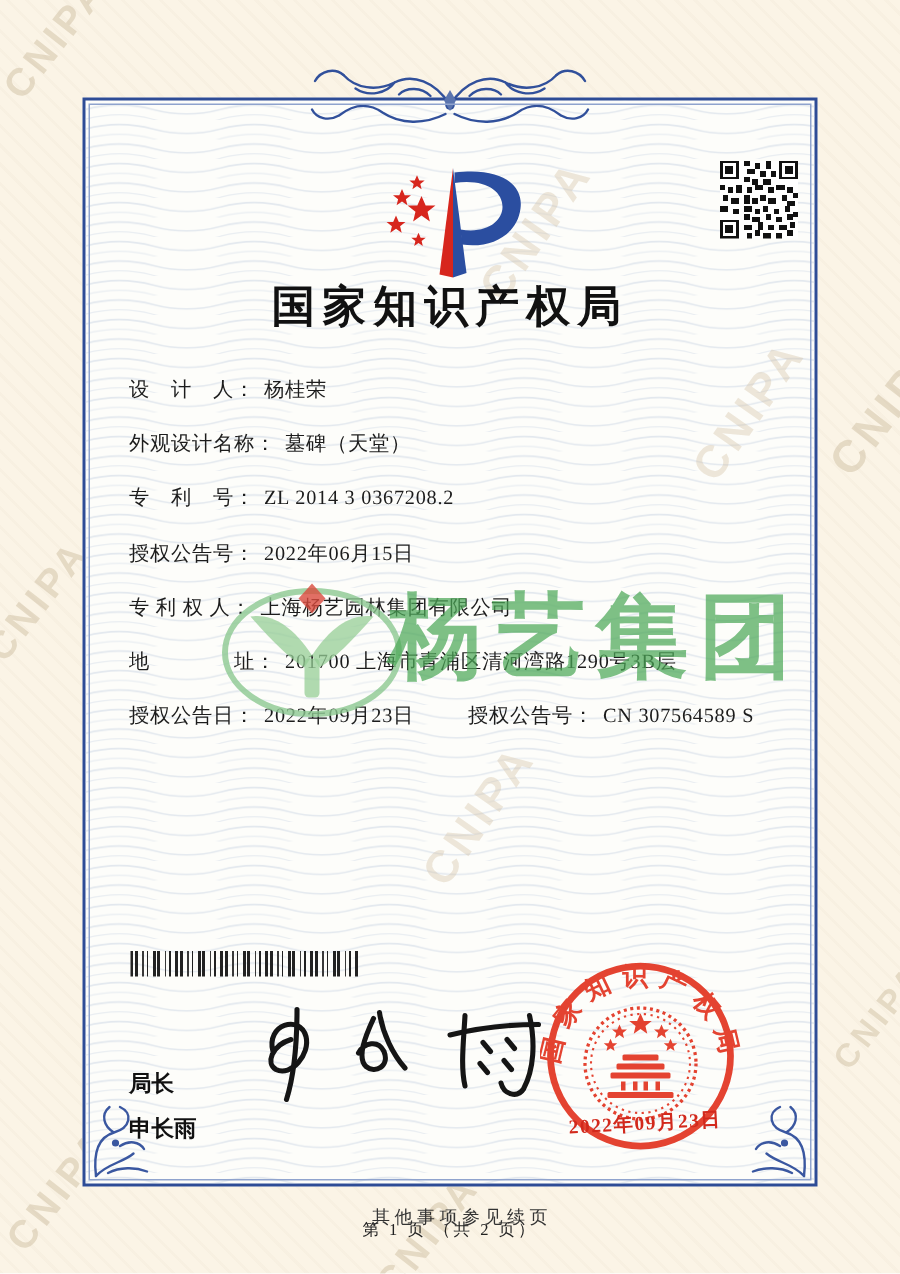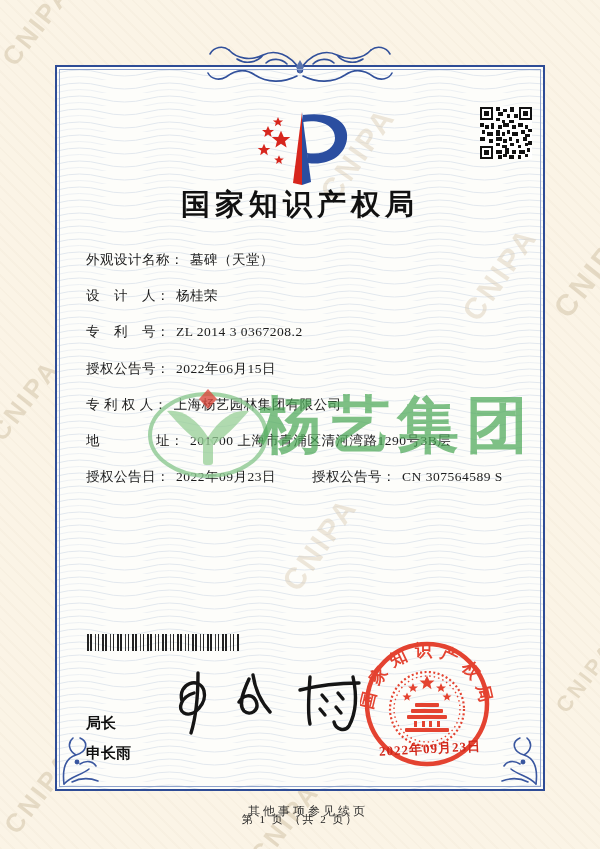--- a/index.html
+++ b/index.html
@@ -187,24 +187,24 @@
           <rect x="16" y="27" width="3" height="2"></rect>
         <rect x="21" y="27" width="2" height="2"></rect>
           <rect x="25" y="26" width="2" height="2"></rect>
       </g>
     </svg>
 
     <div class="title">国家知识产权局</div>
 
     <div class="fields">
       <div class="frow">
+        <span class="flabel">设　计　人：</span><span class="fvalue">杨桂荣</span>
+      </div>
+      <div class="frow">
         <span class="flabel">外观设计名称：</span><span class="fvalue">墓碑（天堂）</span>
-      </div>
-      <div class="frow">
-        <span class="flabel">设　计　人：</span><span class="fvalue">杨桂荣</span>
       </div>
       <div class="frow">
         <span class="flabel">专　利　号：</span><span class="fvalue">ZL 2014 3 0367208.2</span>
       </div>
       <div class="frow">
         <span class="flabel">授权公告号：</span><span class="fvalue">2022年06月15日</span>
       </div>
       <div class="frow">
         <span class="flabel">专 利 权 人：</span><span class="fvalue">上海杨艺园林集团有限公司</span>
       </div>

